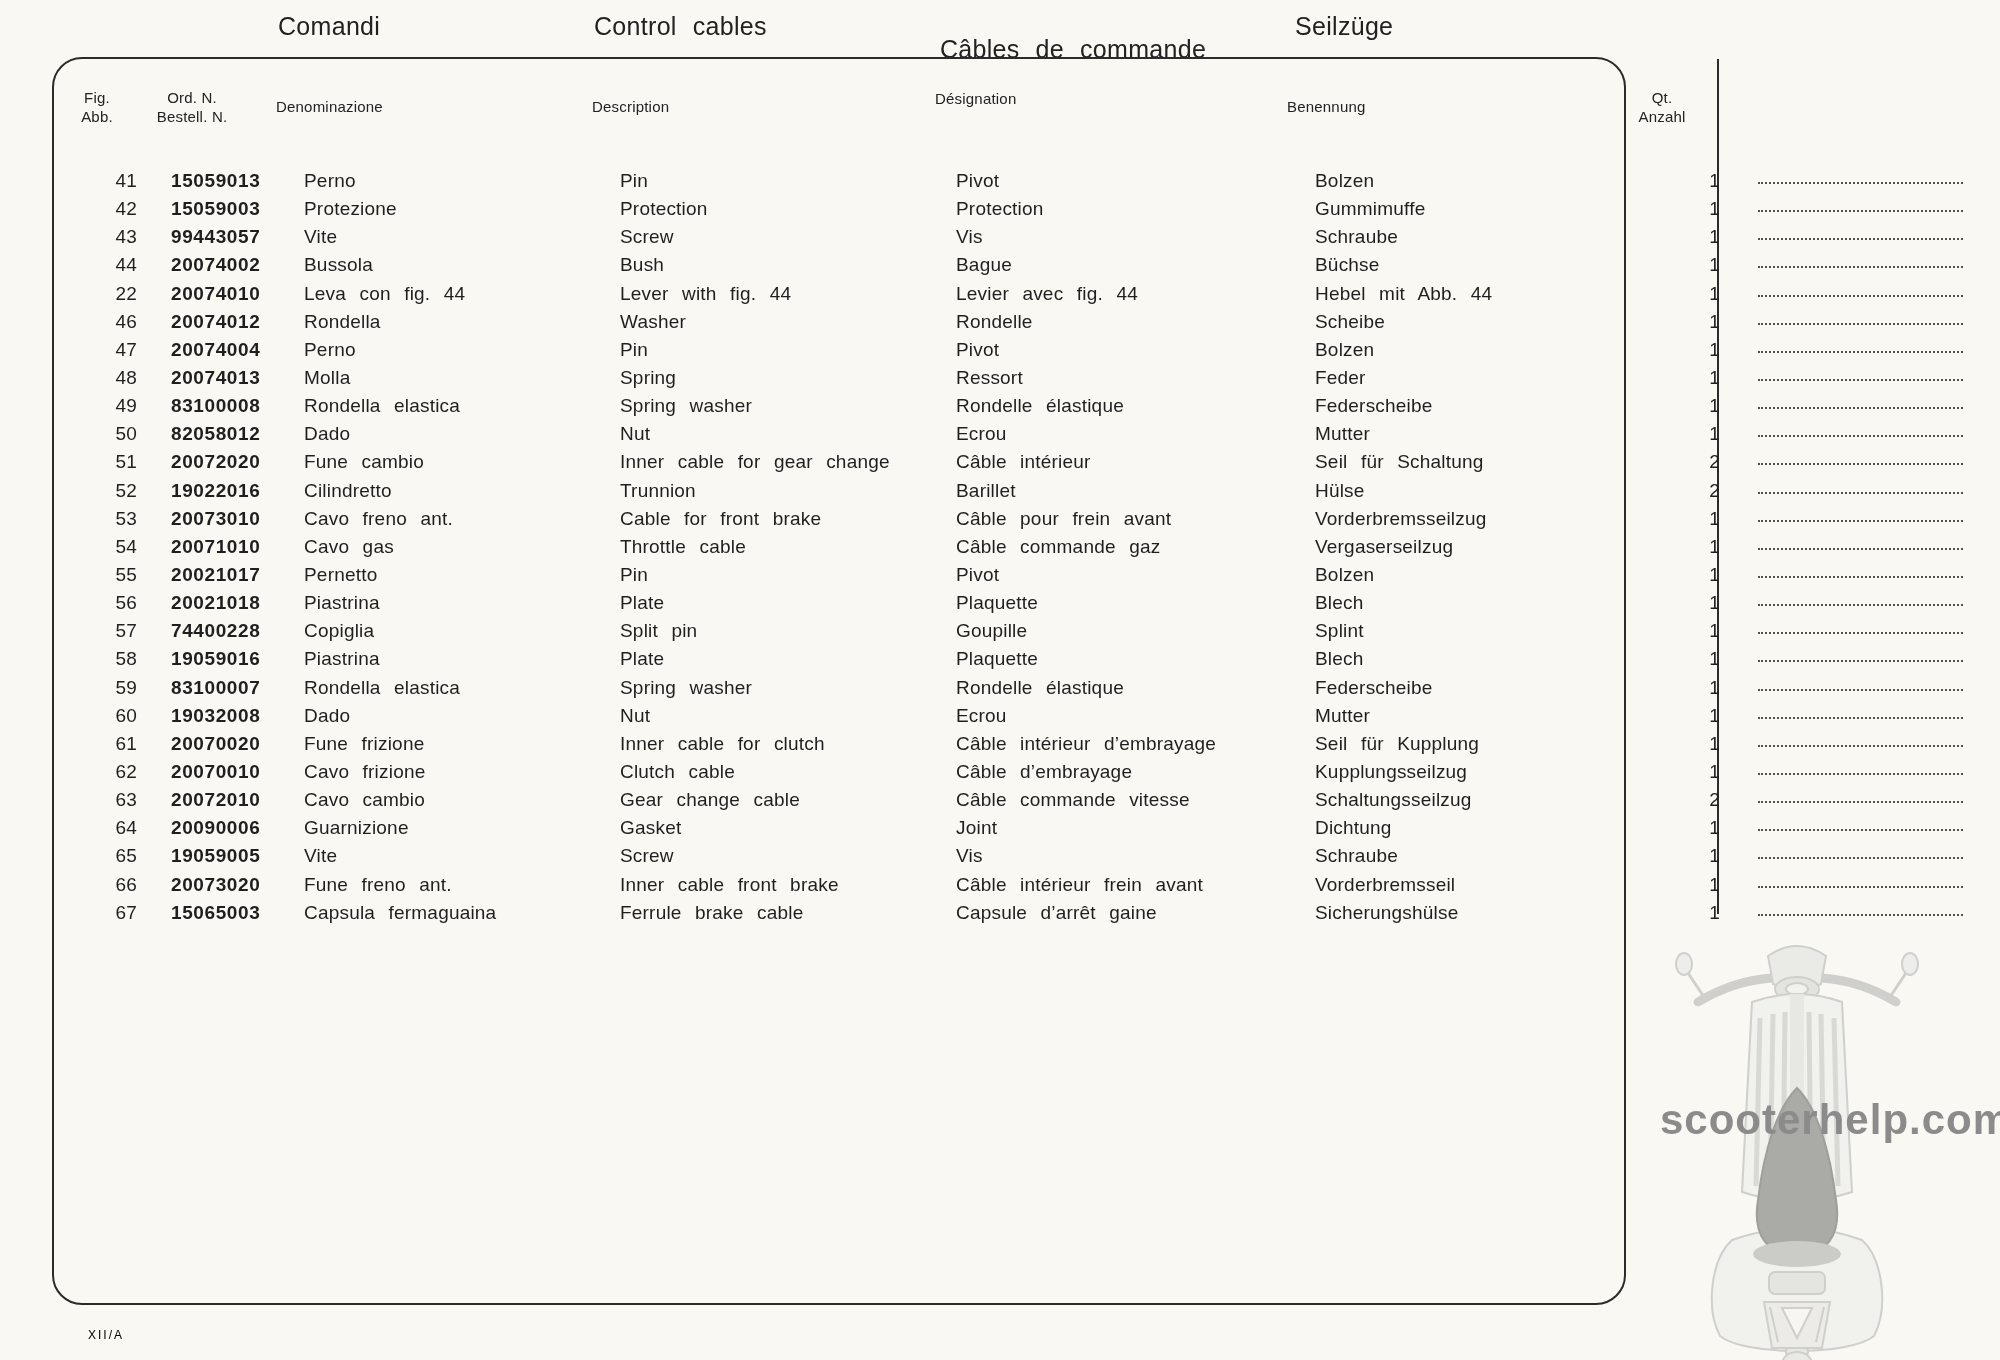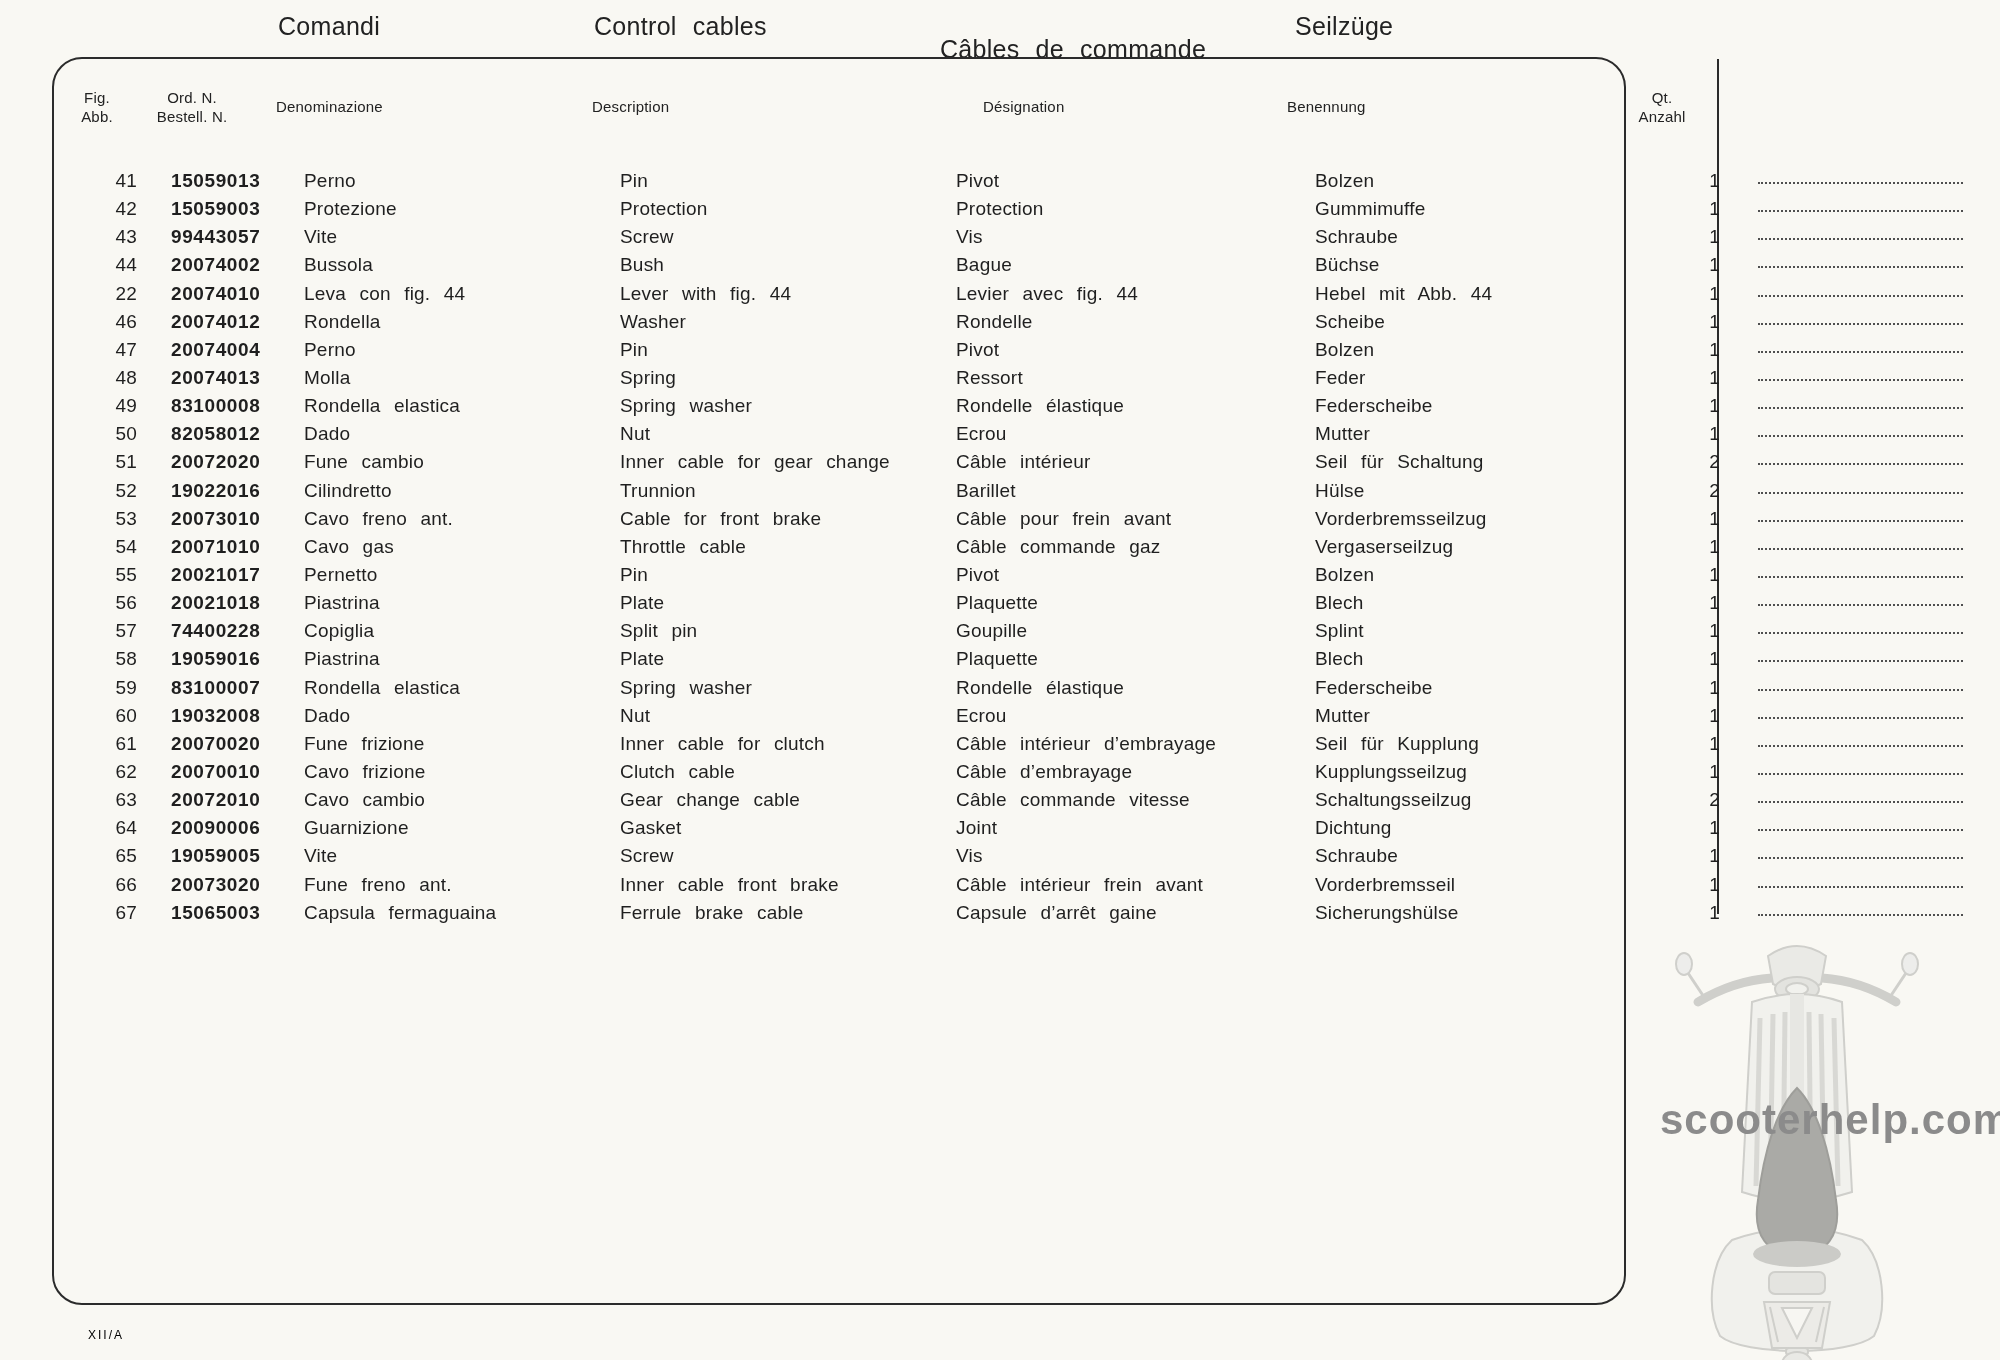--- a/index.html
+++ b/index.html
@@ -27,21 +27,21 @@
   
   .colhead{
     position:absolute;top:29px;font-size:15px;line-height:19px;color:#222;
     letter-spacing:.2px;white-space:nowrap;
   }
   .ch-center{text-align:center;}
   .ch-fig{left:8px;width:70px;}
   .ch-ord{left:88px;width:100px;}
   .ch-it{left:222px;top:38px;}
   .ch-en{left:538px;top:38px;}
-  .ch-fr{left:881px;top:38px;margin-left:48px;}
+  .ch-fr{left:881px;top:30px;}
   .ch-de{left:1233px;top:38px;}
   .ch-qty{left:1568px;width:80px;}
   
   .tbody{position:absolute;left:0;top:111px;width:100%;}
   .row{position:relative;height:28.15px;margin-left:28px;}
   .cell{
     position:absolute;top:0;font-size:19px;white-space:nowrap;color:#1f1f1f;
     word-spacing:.42em;letter-spacing:.2px;
   }
   .c-fig{left:0;width:55px;text-align:right;word-spacing:0;}

